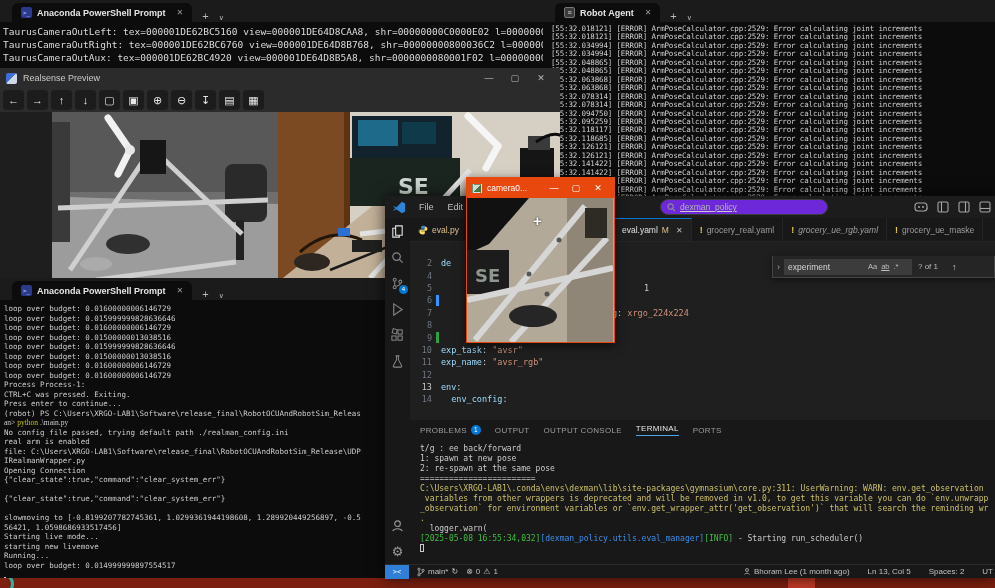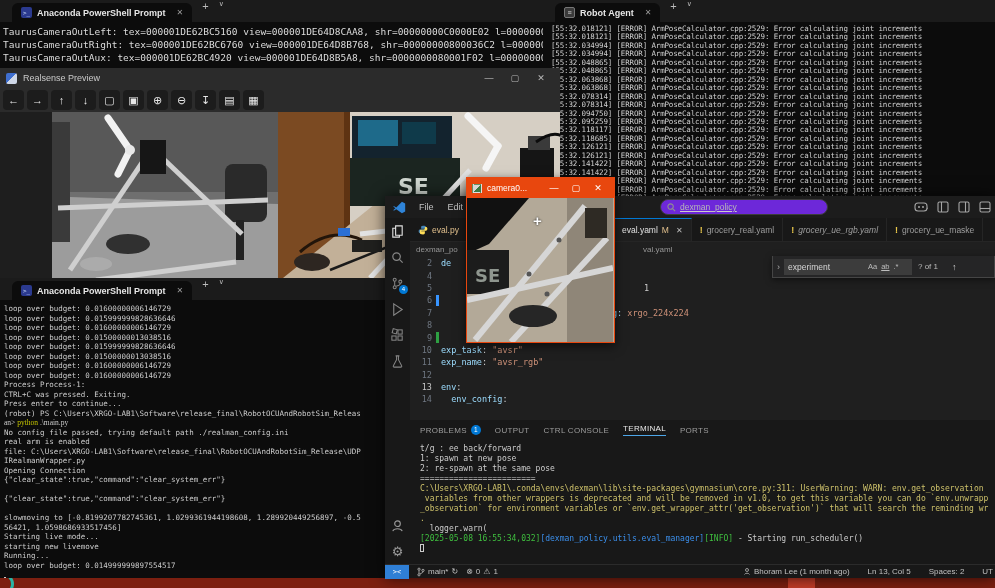--- a/index.html
+++ b/index.html
@@ -10,21 +10,21 @@
   pre, .mono { font-family:"DejaVu Sans Mono", monospace; }
 
   
   #bottom-strip { position:absolute; left:0; top:577px; width:995px; height:11px;
     background:#7c1f10; z-index:0; }
   #strip-bright { position:absolute; left:788px; top:0; width:27px; height:11px; background:#c23b27; }
   #teal-arc { position:absolute; left:-8px; top:-4px; width:22px; height:22px;
     border:3px solid #2ab5a5; border-radius:50%; background:transparent; }
 
   
-  .term-tabbar { height:22px; background:#1b1b1b; display:flex; align-items:flex-start; }
+  .term-tabbar { height:22px; background:#1b1b1b; display:flex; align-items:flex-end; }
   .term-tab { display:flex; align-items:center; gap:5px; margin:3px 0 0 12px; padding:0 9px;
     height:19px; background:#0c0c0c; border-radius:6px 6px 0 0; }
   .term-tab-title { color:#e6e6e6; font-size:9px; font-weight:bold; white-space:nowrap; }
   .term-tab-close { color:#9a9a9a; font-size:8px; margin-left:6px; }
   .ps-icon { width:11px; height:11px; border-radius:2px; background:#2b3a8f;
     color:#cfe3ff; font-size:6px; line-height:11px; text-align:center; font-family:"DejaVu Sans Mono",monospace; }
   .ra-icon { width:11px; height:11px; border-radius:2px; background:#3a3a3a; border:1px solid #777;
     color:#ddd; font-size:7px; line-height:9px; text-align:center; }
   .term-newtab { color:#bbb; font-size:11px; margin-left:10px; }
   .term-chev { color:#bbb; font-size:7px; margin-left:10px; }
@@ -444,24 +444,20 @@
       <div class="vs-tab">
         <span class="yaml-bang">!</span>
         <span class="italic">grocery_ue_rgb.yaml</span>
       </div>
       <div class="vs-tab">
         <span class="yaml-bang">!</span>
         <span>grocery_ue_maske</span>
       </div>
     </div>
 
-    <div id="vs-breadcrumb">
-      <span id="bc1">dexman_po</span>
-      <span id="bc2">val.yaml</span>
-    </div>
 
     <div id="vs-editor">
       <div class="code-row">
           <span class="ln">2</span>
           <span class="code key">de</span>
         </div>
       <div class="code-row">
           <span class="ln">4</span>
         </div>
       <div class="code-row">
@@ -516,21 +512,21 @@
       <span id="find-up">↑</span>
     </div>
 
     <div id="vs-panel">
       <div id="panel-tabs">
         <span class="ptab">
             <span>PROBLEMS</span>
             <span class="pbadge">1</span>
           </span>
         <span class="ptab">OUTPUT</span>
-        <span class="ptab">CTRL CONSOLE</span>
+        <span class="ptab">OUTPUT CONSOLE</span>
         <span class="ptab active">TERMINAL</span>
         <span class="ptab">PORTS</span>
       </div>
       <div id="vterm">
         <pre>t/g : ee back/forward
 1: spawn at new pose
 2: re-spawn at the same pose
 ========================</pre>
         <pre class="warn">C:\Users\XRGO-LAB1\.conda\envs\dexman\lib\site-packages\gymnasium\core.py:311: UserWarning: WARN: env.get_observation
  variables from other wrappers is deprecated and will be removed in v1.0, to get this variable you can do `env.unwrapp

